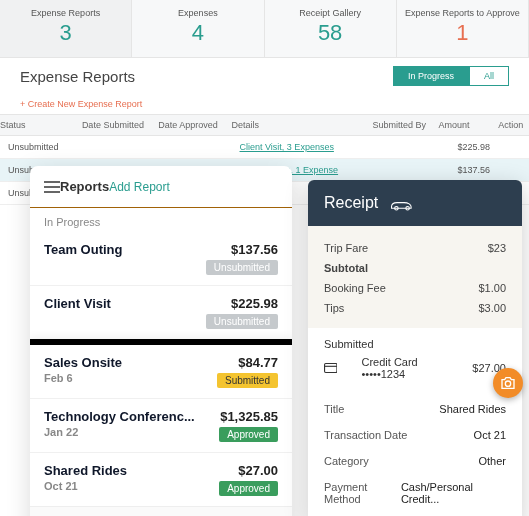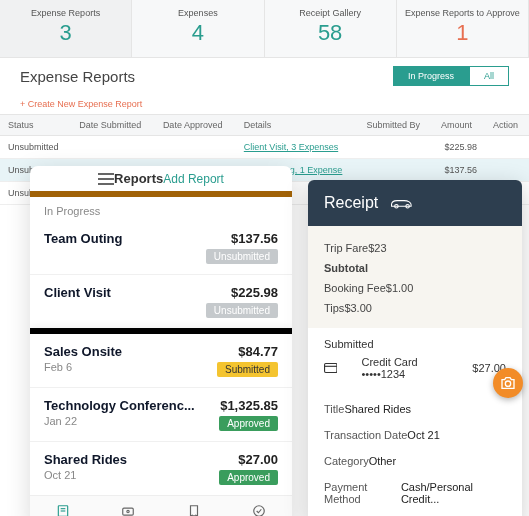--- a/index.html
+++ b/index.html
@@ -11,56 +11,56 @@
 .stat-val{font-size:22px;font-weight:300;margin-top:2px}
 .c-teal{color:#2a9d8f}
 .c-orange{color:#e76f51}
 .header{display:flex;align-items:center;justify-content:space-between;padding:8px 20px}
 .header h1{font-size:15px;font-weight:400;color:#444}
 .tabbtns{display:flex}
 .tabbtn{font-size:9px;padding:4px 14px;border:1px solid #2a9d8f;color:#2a9d8f;background:#fff}
 .tabbtn.active{background:#2a9d8f;color:#fff}
 .create{color:#e76f51;font-size:9px;padding:5px 20px}
 .tbl{width:100%;font-size:9px;border-collapse:collapse}
-.tbl th{background:#f5f6f7;color:#666;font-weight:400;text-align:left;padding:5px 8px;border-top:1px solid #e5e5e5;border-bottom:1px solid #e5e5e5}
+.tbl th{background:#f5f6f7;color:#666;font-weight:400;text-align:left;padding:5px 0;border-top:1px solid #e5e5e5;border-bottom:1px solid #e5e5e5}
 .tbl td{padding:6px 8px;border-bottom:1px solid #eee;color:#555}
 .tbl tr.hl td{background:#e8f4f7}
 .link{color:#2a9d8f;text-decoration:underline}
 .amt{text-align:right}
 
 .mobile{position:absolute;left:30px;top:166px;width:262px;background:#fff;border-radius:8px;box-shadow:0 6px 24px rgba(0,0,0,.15);padding:0;overflow:hidden}
-.mtop{display:flex;align-items:center;justify-content:center;padding:5px 14px;border-bottom:6px solid #a16207}
+.mtop{display:flex;align-items:center;justify-content:flex-start;padding:13px 14px;border-bottom:1px solid #a16207}
 .ham{width:16px;height:12px;position:relative}
 .ham span{position:absolute;left:0;width:16px;height:2px;background:#666}
 .ham span:nth-child(1){top:0}.ham span:nth-child(2){top:5px}.ham span:nth-child(3){top:10px}
 .mtitle{font-size:13px;font-weight:600;color:#333}
 .addrep{font-size:12px;color:#2a9d8f}
 .msec{padding:8px 14px 4px;font-size:11px;color:#888}
 .mitem{display:flex;justify-content:space-between;align-items:flex-start;padding:10px 14px;border-bottom:1px solid #f0f0f0}
 .mitem:last-child{border-bottom:none}
 .mleft{font-size:13px;font-weight:700;color:#0f172a}
-.mdate{font-size:11px;font-weight:400;color:#888;margin-top:2px}
+.mdate{font-size:11px;font-weight:700;color:#888;margin-top:2px}
 .mright{text-align:right}
 .mamt{font-size:13px;font-weight:700;color:#222}
 .badge{display:inline-block;font-size:10px;padding:2px 8px;margin-top:3px;border-radius:2px;color:#fff}
 .b-unsub{background:#c5c9cc;color:#fff}
 .b-sub{background:#f4c430;color:#333}
 .b-app{background:#3a9d5d}
 .mlist2{box-shadow:0 -2px 8px rgba(0,0,0,.06);border-top:6px solid #000000}
 .mbottom{display:flex;border-top:1px solid #eee;background:#fafafa}
 .mbtn{flex:1;text-align:center;padding:8px 0;font-size:8px;color:#666}
 .mbtn.active{color:#2a9d8f}
 .mbtn svg{display:block;margin:0 auto 2px;width:16px;height:14px}
 
 .receipt{position:absolute;left:308px;top:180px;width:214px;background:#fff;border-radius:6px;box-shadow:0 6px 24px rgba(0,0,0,.2);overflow:hidden}
-.rhead{background:#2d3e4f;color:#fff;padding:14px 16px;display:flex;align-items:flex-start;gap:10px}
+.rhead{background:#2d3e4f;color:#fff;padding:14px 16px;display:flex;align-items:flex-end;gap:10px}
 .rhead h2{font-size:16px;font-weight:400}
 .rcar{width:28px;height:16px}
 .rbody{background:#f7f5f0;padding:12px 16px 10px;font-size:11px}
-.rrow{display:flex;justify-content:flex-start;padding:4px 0;color:#444}
+.rrow{display:flex;justify-content:space-between;padding:4px 0;color:#444}
 .rsub{font-weight:600;margin-top:0}
 .rpay{background:#fff;padding:10px 16px;font-size:11px}
 .rpayrow{display:flex;align-items:center;gap:24px;margin-top:6px}
 .rmeta{background:#fff;padding:6px 16px 12px;font-size:11px}
 .rmeta .rrow{padding:7px 0;color:#555}
 .rmeta .rrow span:last-child{color:#222}
 
 .fab{position:absolute;right:6px;top:368px;width:30px;height:30px;border-radius:50%;background:#f28c28;display:flex;align-items:center;justify-content:center;box-shadow:0 2px 6px rgba(0,0,0,.3)}
 </style>
 </head>

